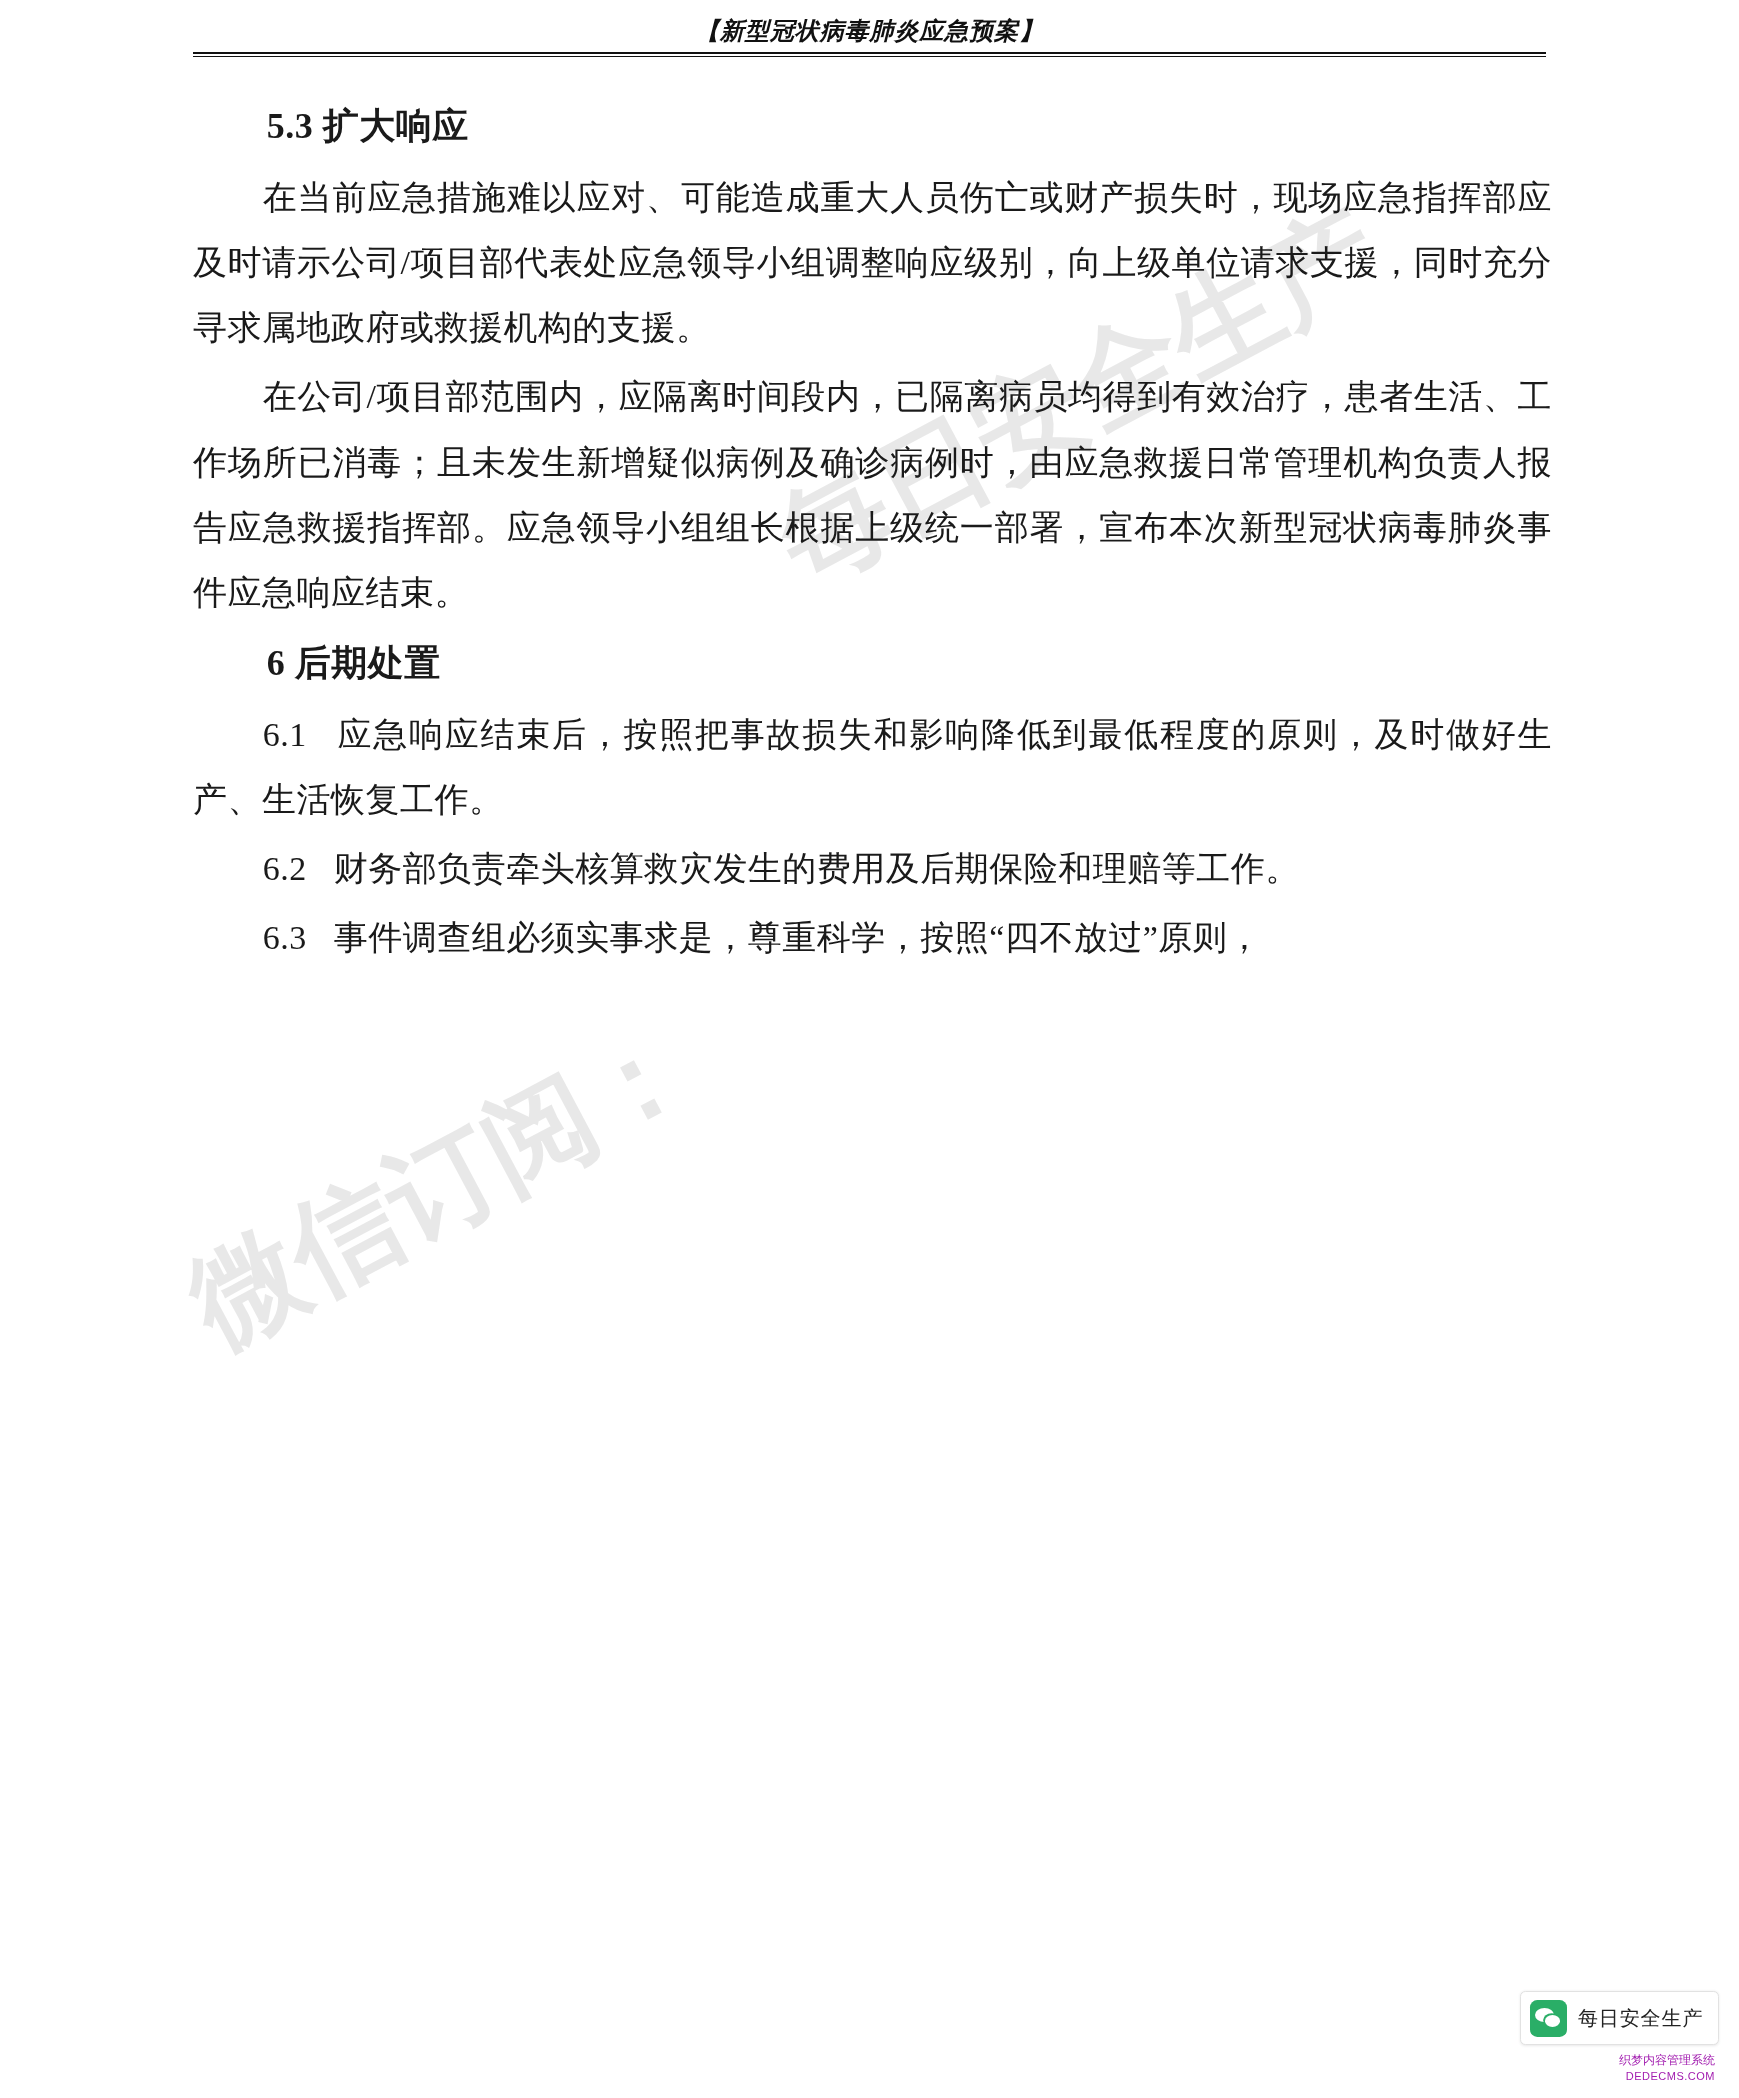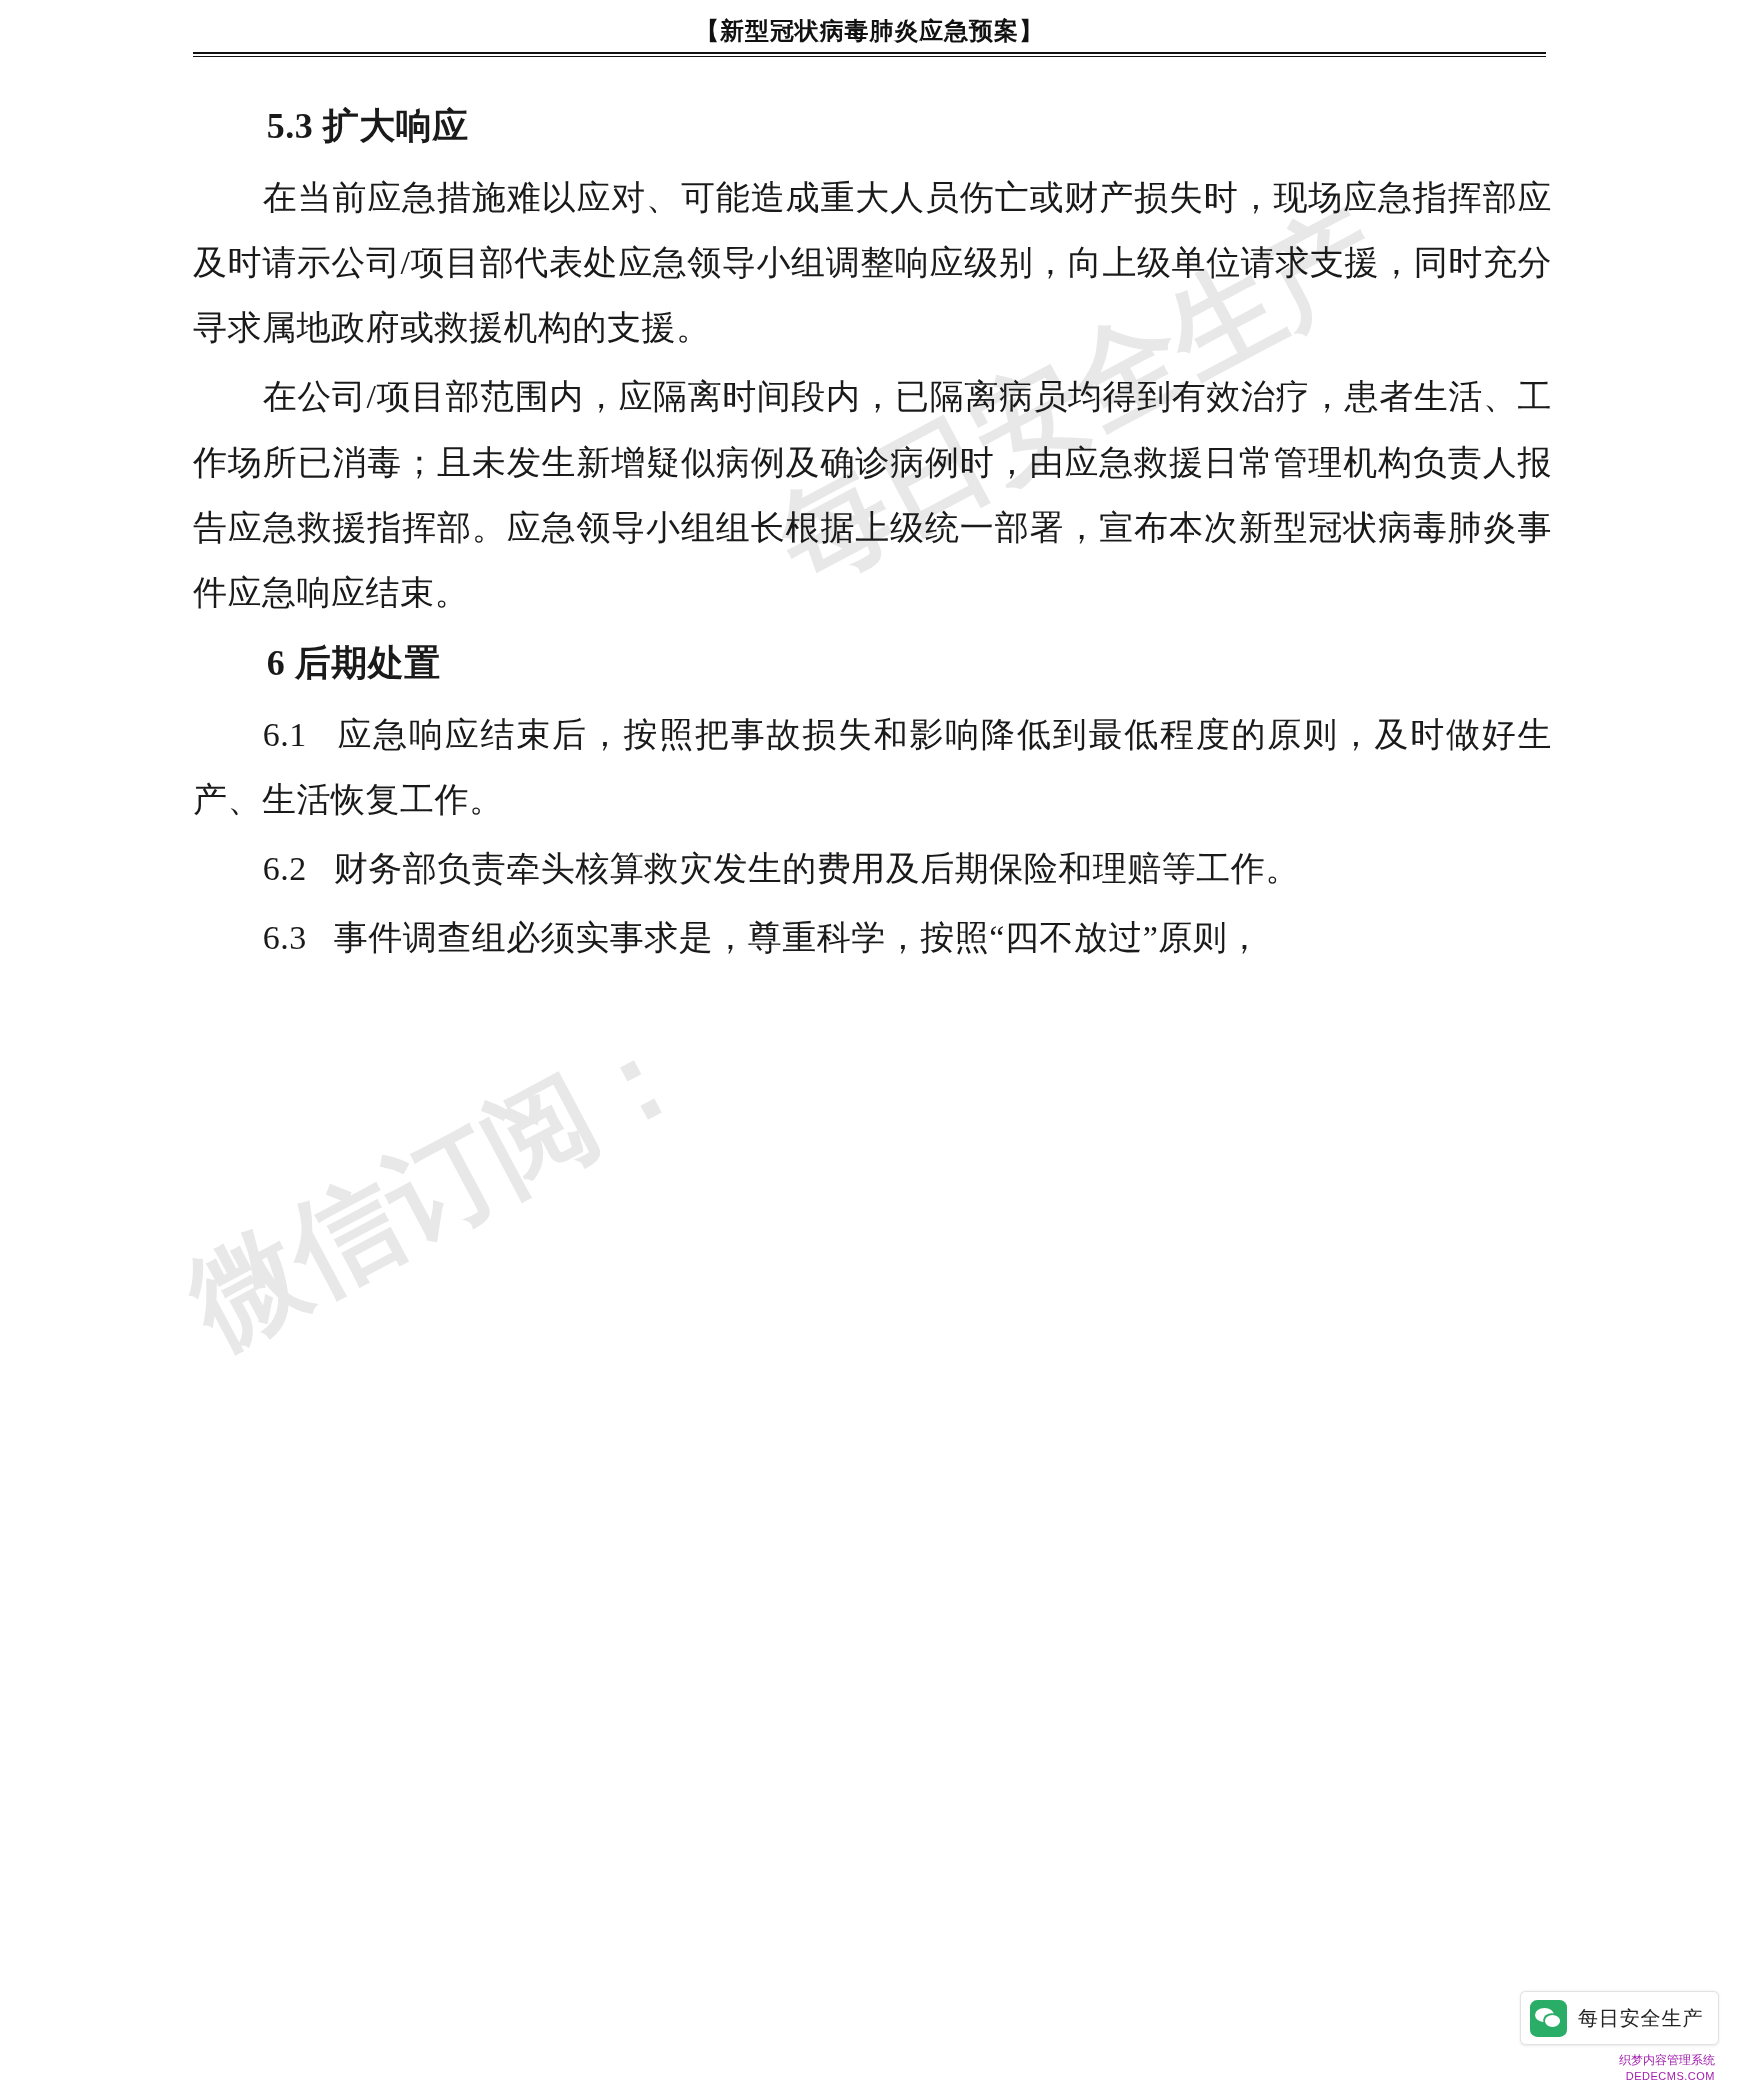--- a/index.html
+++ b/index.html
@@ -22,20 +22,21 @@
     padding: 0;
   }
 
   
   .header {
     position: absolute;
     top: 0;
     left: 0;
     right: 0;
     height: 64px;
+    font-style: italic;
   }
   .header-title {
     text-align: center;
     font-size: 24px;
     font-weight: bold;
     letter-spacing: 0.9px;
     padding-top: 14.7px;
     color: #111;
   }
   .header-rule {

